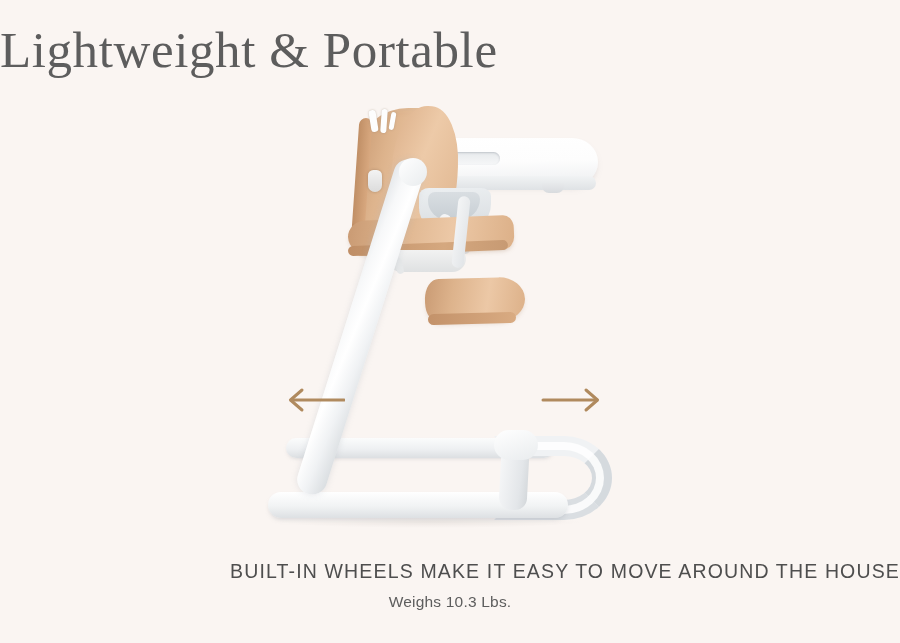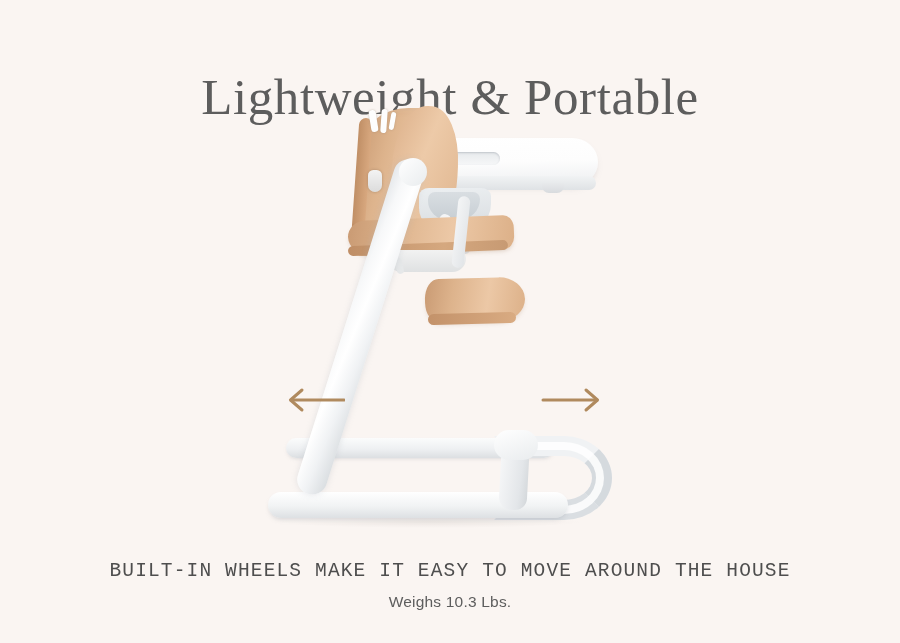--- a/index.html
+++ b/index.html
@@ -19,44 +19,41 @@
     background: #faf5f2;
     overflow: hidden;
   }
 
   
   #headline {
     position: absolute;
     left: 0;
     top: 22px;
     width: 900px;
-    text-align: center;
     font-family: "Liberation Serif", "DejaVu Serif", serif;
     font-size: 51px;
     font-weight: 400;
     letter-spacing: 0.6px;
     color: #5d5d5d;
     line-height: 1.1;
     white-space: nowrap;
-    margin-top: 47px;
   }
 
   
   #caption-primary {
     position: absolute;
     left: 0;
     top: 560px;
     width: 900px;
-    text-align: center;
+    text-align: right;
     font-size: 19.5px;
     font-weight: 400;
     letter-spacing: 1.15px;
     color: #4e4e4e;
     white-space: nowrap;
-    font-family: Liberation Mono, monospace;
   }
   #caption-secondary {
     position: absolute;
     left: 0;
     top: 593px;
     width: 900px;
     text-align: center;
     font-size: 15.5px;
     font-weight: 400;
     letter-spacing: 0.2px;

